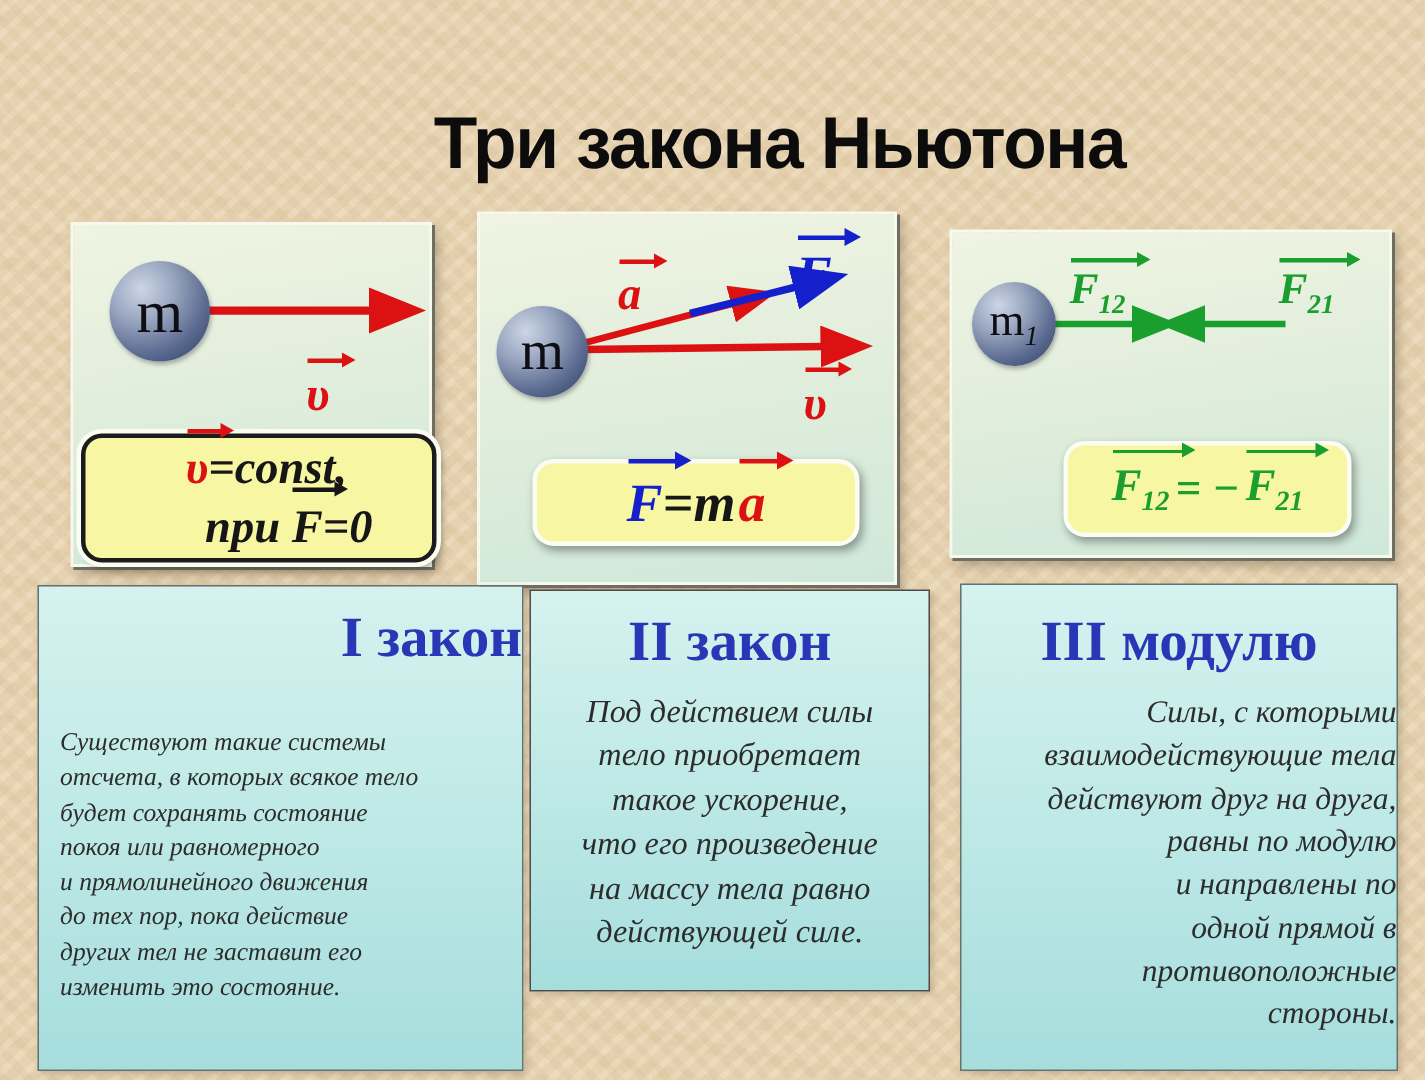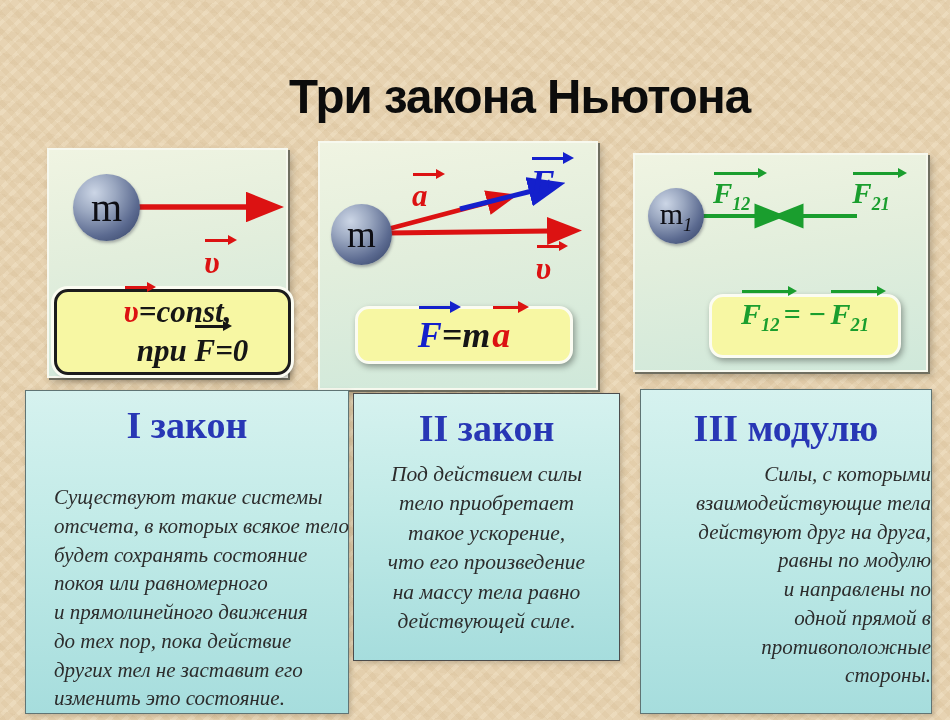--- a/index.html
+++ b/index.html
@@ -124,30 +124,30 @@
       </marker>
     </defs>
     <line x1="66" y1="61" x2="122" y2="61" stroke="#1a9e2e" stroke-width="4.2" marker-end="url(#mg3)"></line>
     <line x1="222" y1="61" x2="166" y2="61" stroke="#1a9e2e" stroke-width="4.2" marker-end="url(#mg3)"></line>
   </svg>
   <div class="ball" style="left:13px;top:33px;width:56px;height:56px;">
     <span style="font-size:30px;"><span>m</span><sub>1</sub></span>
   </div>
   <span class="lab green vec small" style="left:78px;top:24px;font-size:29px;"><span>F</span><sub>12</sub></span>
   <span class="lab green vec small" style="left:176px;top:24px;font-size:29px;"><span>F</span><sub>21</sub></span>
-  <div class="fbox light-border" style="left:74px;top:139px;width:186px;height:58px;font-size:30px;flex-direction:row;justify-content:center;color:#1a9e2e;">
+  <div class="fbox light-border" style="left:74px;top:139px;width:186px;height:58px;font-size:30px;flex-direction:row;align-items:center;justify-content:center;color:#1a9e2e;">
     <span class="vec small green"><span>F</span><sub>12</sub></span>
       <span class="green" style="margin:0 4px;">= −</span>
       <span class="vec small green"><span>F</span><sub>21</sub></span>
   </div>
 </div>
 
 <div class="panel-bottom" style="left:25px;top:390px;width:322px;height:322px;">
-  <div class="law-head" style="">I закон</div>
-  <div class="law-body" style="font-size:21px;padding-left:28px;margin-top:36px;">Существуют такие системы
+  <div class="law-head" style="text-align:right;">I закон</div>
+  <div class="law-body" style="font-size:17px;padding-left:14px;margin-top:36px;">Существуют такие системы
 отсчета, в которых всякое тело
 будет сохранять состояние
 покоя или равномерного
 и прямолинейного движения
 до тех пор, пока действие
 других тел не заставит его
 изменить это состояние.</div>
 </div>
 
 <div class="panel-bottom" style="left:353px;top:393px;width:265px;height:266px;border:1.5px solid #4c4c4c;">

